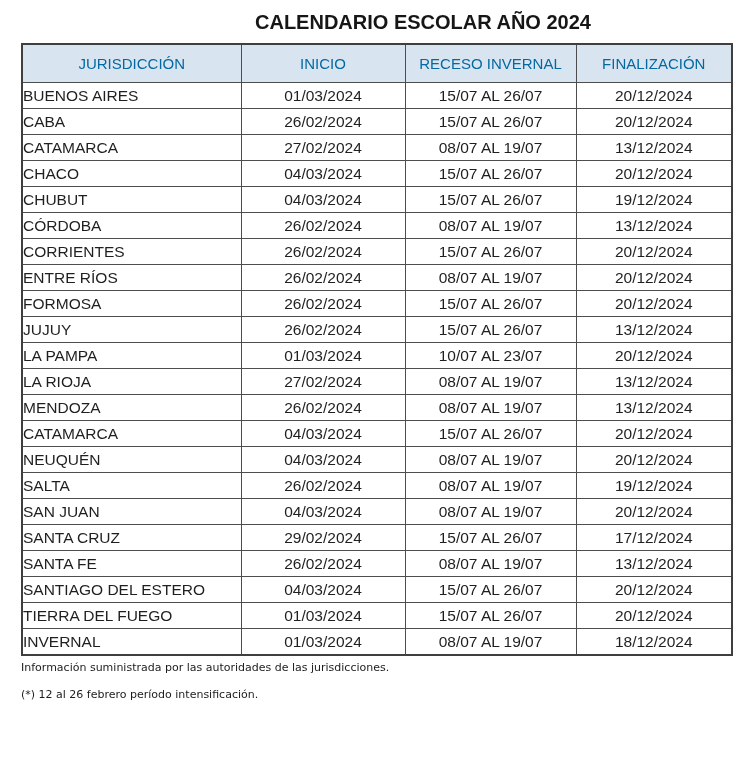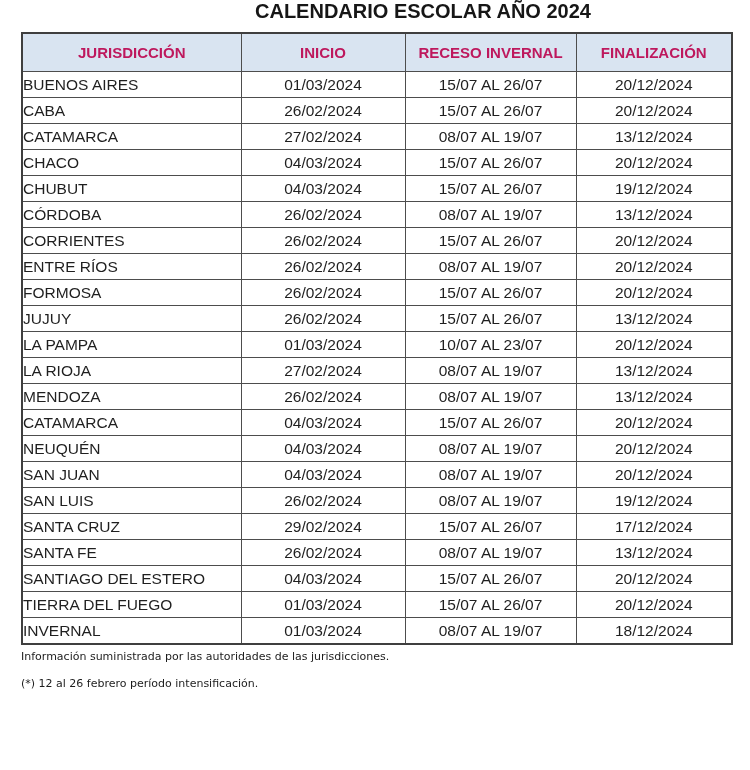--- a/index.html
+++ b/index.html
@@ -12,20 +12,21 @@
   }
   body {
     font-family: "Liberation Sans", sans-serif;
     color: #1f1f1f;
     -webkit-font-smoothing: antialiased;
   }
   .page-title {
     width: 750px;
     box-sizing: border-box;
     padding-left: 96px;      
+    margin-top: 11px;
     text-align: center;
     font-size: 20px;
     font-weight: bold;
     letter-spacing: 0px;
     color: #161616;
     white-space: nowrap;
   }
   table.calendar {
     border-collapse: collapse;
     table-layout: fixed;
@@ -35,23 +36,23 @@
   }
   table.calendar th, table.calendar td {
     border: 1px solid #4d4d4d;
     overflow: hidden;
     white-space: nowrap;
   }
   table.calendar th {
     background: #d9e4f1;
     height: 35px;
     font-size: 15px;
-    font-weight: bold;
+    font-weight: normal;
     text-align: center;
-    color: #be185d;
+    color: #0369a1;
   }
   table.calendar td {
     height: 25px;
     font-size: 15.5px;
     padding: 0;
   }
   td.cell-left  { text-align: left; padding-left: 10px; }
   td.cell-center{ text-align: center; }
   .footer-note {
     font-family: "DejaVu Sans", sans-serif;
@@ -167,30 +168,30 @@
         <td class="cell-center">15/07 AL 26/07</td>
         <td class="cell-center">20/12/2024</td>
       </tr>
       <tr>
         <td class="cell-left">NEUQUÉN</td>
         <td class="cell-center">04/03/2024</td>
         <td class="cell-center">08/07 AL 19/07</td>
         <td class="cell-center">20/12/2024</td>
       </tr>
       <tr>
+        <td class="cell-left">SALTA</td>
+        <td class="cell-center">26/02/2024</td>
+        <td class="cell-center">08/07 AL 19/07</td>
+        <td class="cell-center">19/12/2024</td>
+      </tr>
+      <tr>
         <td class="cell-left">SAN JUAN</td>
         <td class="cell-center">04/03/2024</td>
         <td class="cell-center">08/07 AL 19/07</td>
         <td class="cell-center">20/12/2024</td>
-      </tr>
-      <tr>
-        <td class="cell-left">SAN LUIS</td>
-        <td class="cell-center">26/02/2024</td>
-        <td class="cell-center">08/07 AL 19/07</td>
-        <td class="cell-center">19/12/2024</td>
       </tr>
       <tr>
         <td class="cell-left">SANTA CRUZ</td>
         <td class="cell-center">29/02/2024</td>
         <td class="cell-center">15/07 AL 26/07</td>
         <td class="cell-center">17/12/2024</td>
       </tr>
       <tr>
         <td class="cell-left">SANTA FE</td>
         <td class="cell-center">26/02/2024</td>

